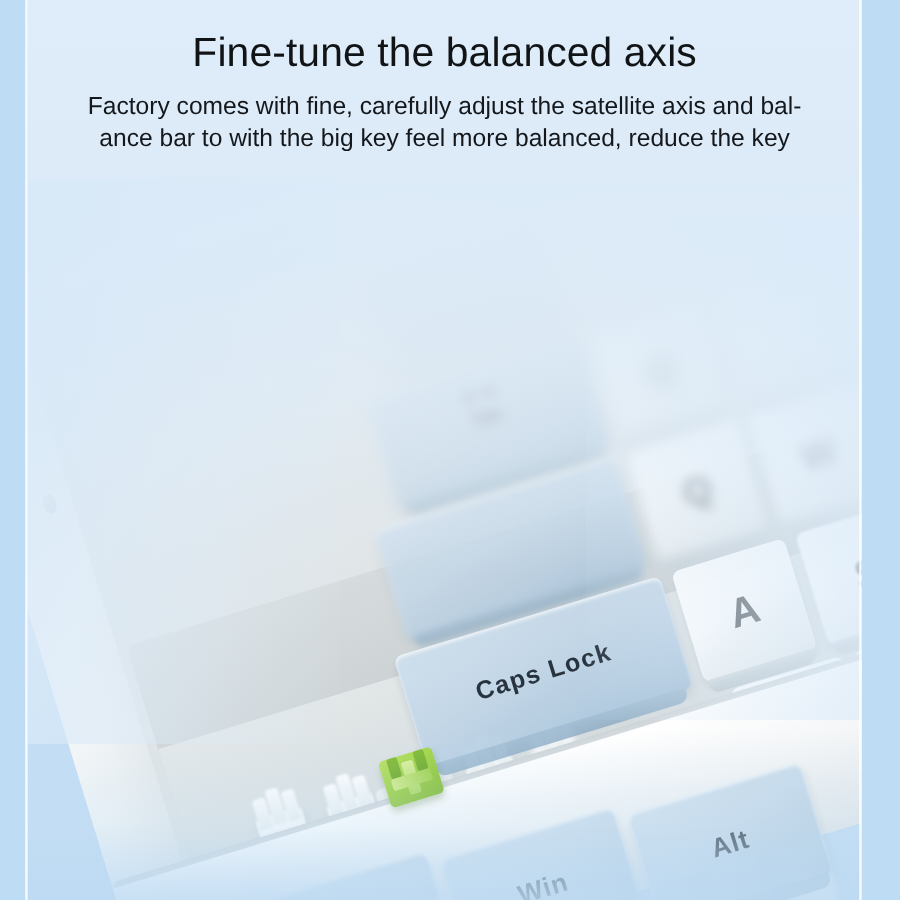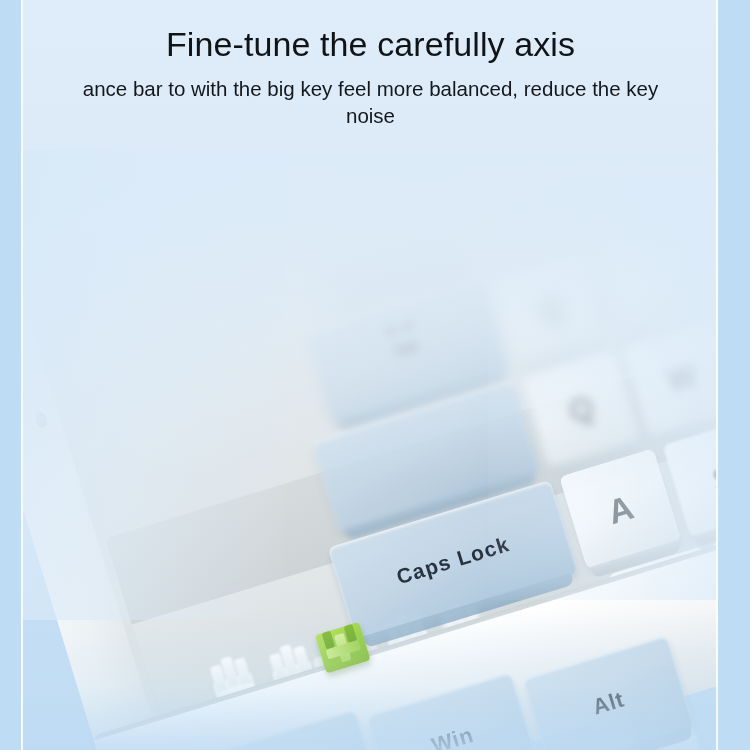--- a/index.html
+++ b/index.html
@@ -411,24 +411,24 @@
 
       </div>
 
       <div id="haze"></div>
       <div id="haze-left"></div>
       <div id="haze-right"></div>
       <div id="haze-bottom"></div>
     </div>
 
     <div id="text-block">
-      <div id="headline">Fine-tune the carefully axis</div>
+      <div id="headline">Fine-tune the balanced axis</div>
       <div id="subcopy">
+        <span class="ln">Factory comes with fine, carefully adjust the satellite axis and bal-</span>
         <span class="ln">ance bar to with the big key feel more balanced, reduce the key</span>
-        <span class="ln last">noise</span>
       </div>
     </div>
 
   </div>
 
   <div class="edge-line" id="edge-left"></div>
   <div class="edge-line" id="edge-right"></div>
 </div>
 
 </body></html>

